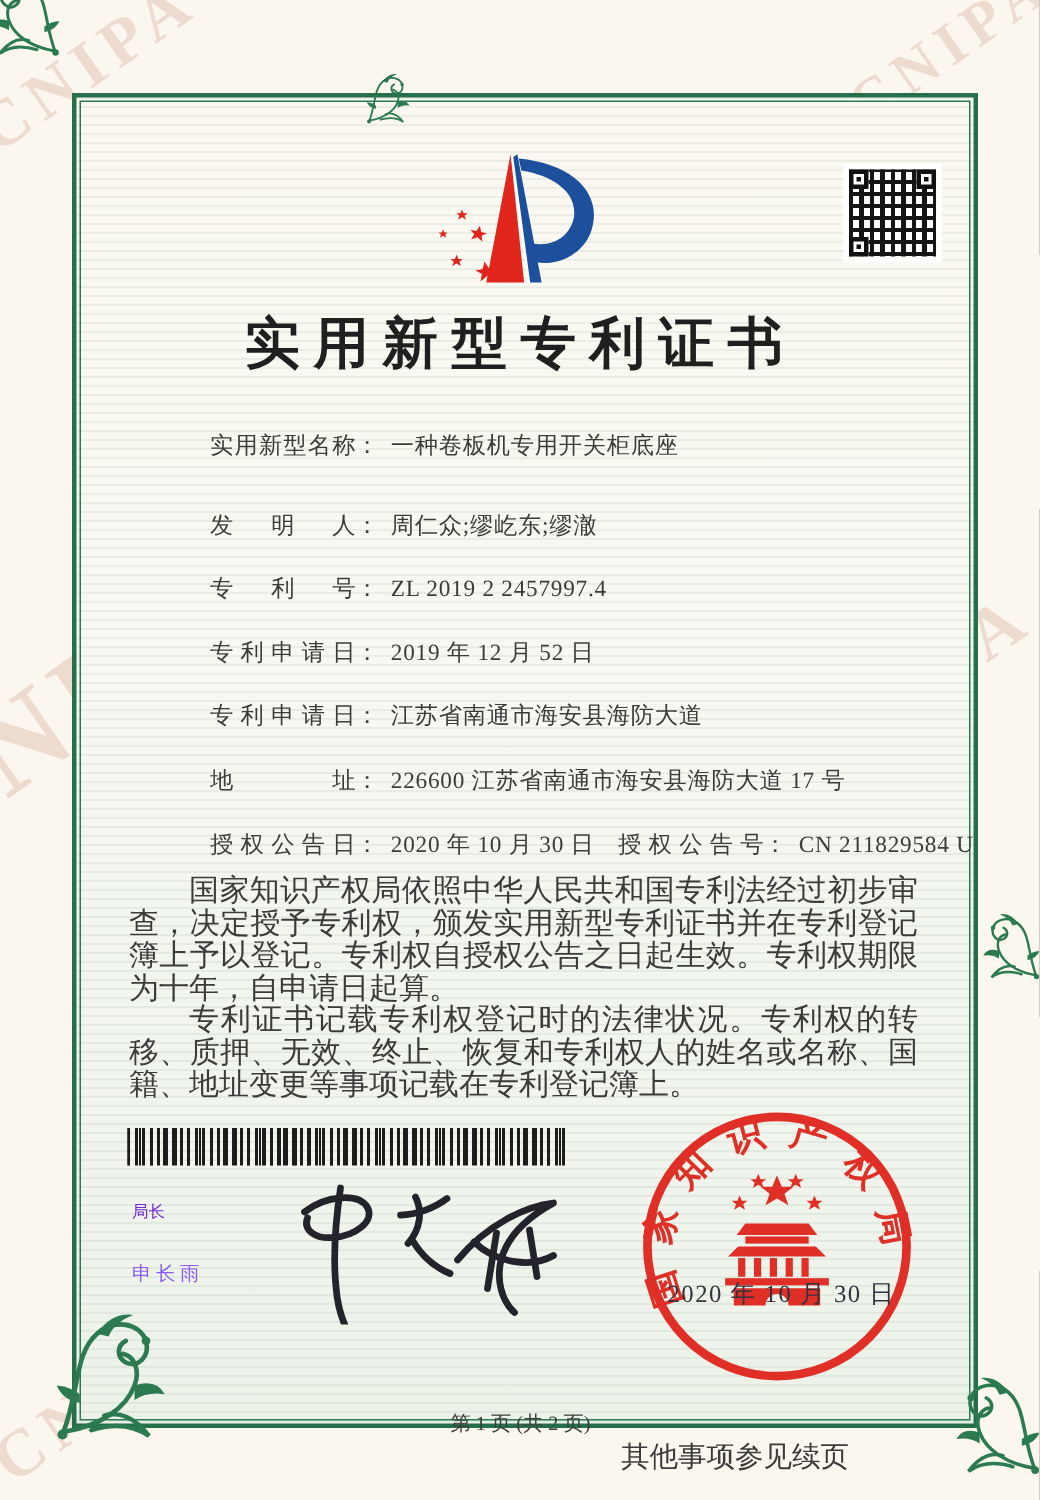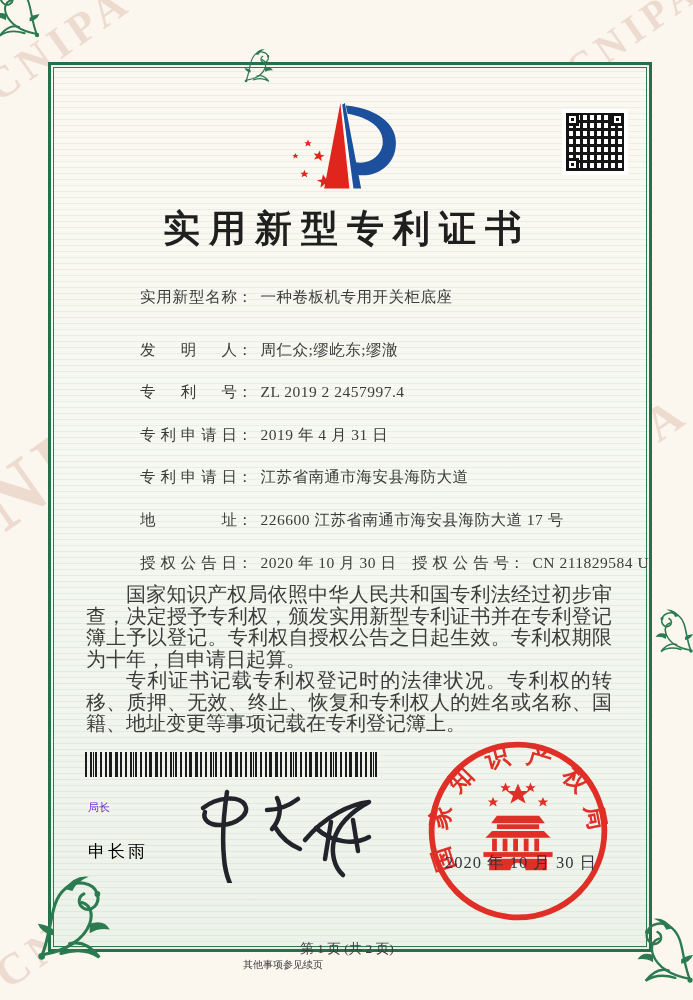--- a/index.html
+++ b/index.html
@@ -64,31 +64,31 @@
   .body-text p{margin:0;text-indent:2em;}
   
   .barcode{
     position:absolute;left:85px;top:752px;width:292px;height:25px;z-index:3;
     background:
       repeating-linear-gradient(90deg,#1c1c1c 0 2px,transparent 2px 5px),
       repeating-linear-gradient(90deg,#1c1c1c 0 1px,transparent 1px 8px);
   }
   
   .commissioner-title{position:absolute;left:88px;top:800px;z-index:3;font-size:11px;color:#6d28d9;}
-  .commissioner-name{position:absolute;left:88px;top:840px;z-index:3;font-size:17px;letter-spacing:3px;color:#000000;}
+  .commissioner-name{position:absolute;left:88px;top:840px;z-index:3;font-size:13px;letter-spacing:3px;color:#8b5cf6;}
   .signature{position:absolute;left:185px;top:778px;z-index:4;}
   
   .seal{position:absolute;left:420px;top:735px;z-index:5;opacity:0.95;}
   .seal-date{
     position:absolute;left:436px;top:852px;width:170px;z-index:6;text-align:center;
     font-size:16.5px;letter-spacing:1px;color:#33333e;white-space:nowrap;
   }
   
   .page-indicator{position:absolute;left:48px;top:925px;width:598px;z-index:3;text-align:center;font-size:13.5px;color:#3b3b3b;margin-top:15px;}
-  .footer-note{position:absolute;left:0;top:958px;width:566px;z-index:3;text-align:center;font-size:10px;color:#3b3b3b;}
+  .footer-note{position:absolute;left:0;top:958px;width:566px;z-index:3;text-align:right;font-size:19px;color:#3b3b3b;}
   
   .orn{position:absolute;z-index:7;pointer-events:none;}
 </style>
 </head>
 <body>
 
 <div class="page">
 
   <svg width="0" height="0" style="position:absolute">
     <defs>
@@ -148,21 +148,21 @@
     <div class="frow" style="top:0px">
       <span class="flabel">实用新型名称</span><span class="fcolon">：</span><span class="fvalue">一种卷板机专用开关柜底座</span>
     </div>
     <div class="frow" style="top:53px">
       <span class="flabel">发明人</span><span class="fcolon">：</span><span class="fvalue">周仁众;缪屹东;缪澈</span>
     </div>
     <div class="frow" style="top:95px">
       <span class="flabel">专利号</span><span class="fcolon">：</span><span class="fvalue">ZL 2019 2 2457997.4</span>
     </div>
     <div class="frow" style="top:138px">
-      <span class="flabel">专利申请日</span><span class="fcolon">：</span><span class="fvalue">2019 年 4 月 31 日</span>
+      <span class="flabel">专利申请日</span><span class="fcolon">：</span><span class="fvalue">2019 年 12 月 52 日</span>
     </div>
     <div class="frow" style="top:180px">
       <span class="flabel">专利申请日</span><span class="fcolon">：</span><span class="fvalue">江苏省南通市海安县海防大道</span>
     </div>
     <div class="frow" style="top:223px">
       <span class="flabel">地址</span><span class="fcolon">：</span><span class="fvalue">226600 江苏省南通市海安县海防大道 17 号</span>
     </div>
     <div class="frow" style="top:266px">
       <span class="flabel">授权公告日</span><span class="fcolon">：</span><span class="fvalue">2020 年 10 月 30 日</span>
       <span class="grant-no"><span class="flabel">授权公告号</span><span class="fcolon">：</span><span class="fvalue">CN 211829584 U</span></span>

